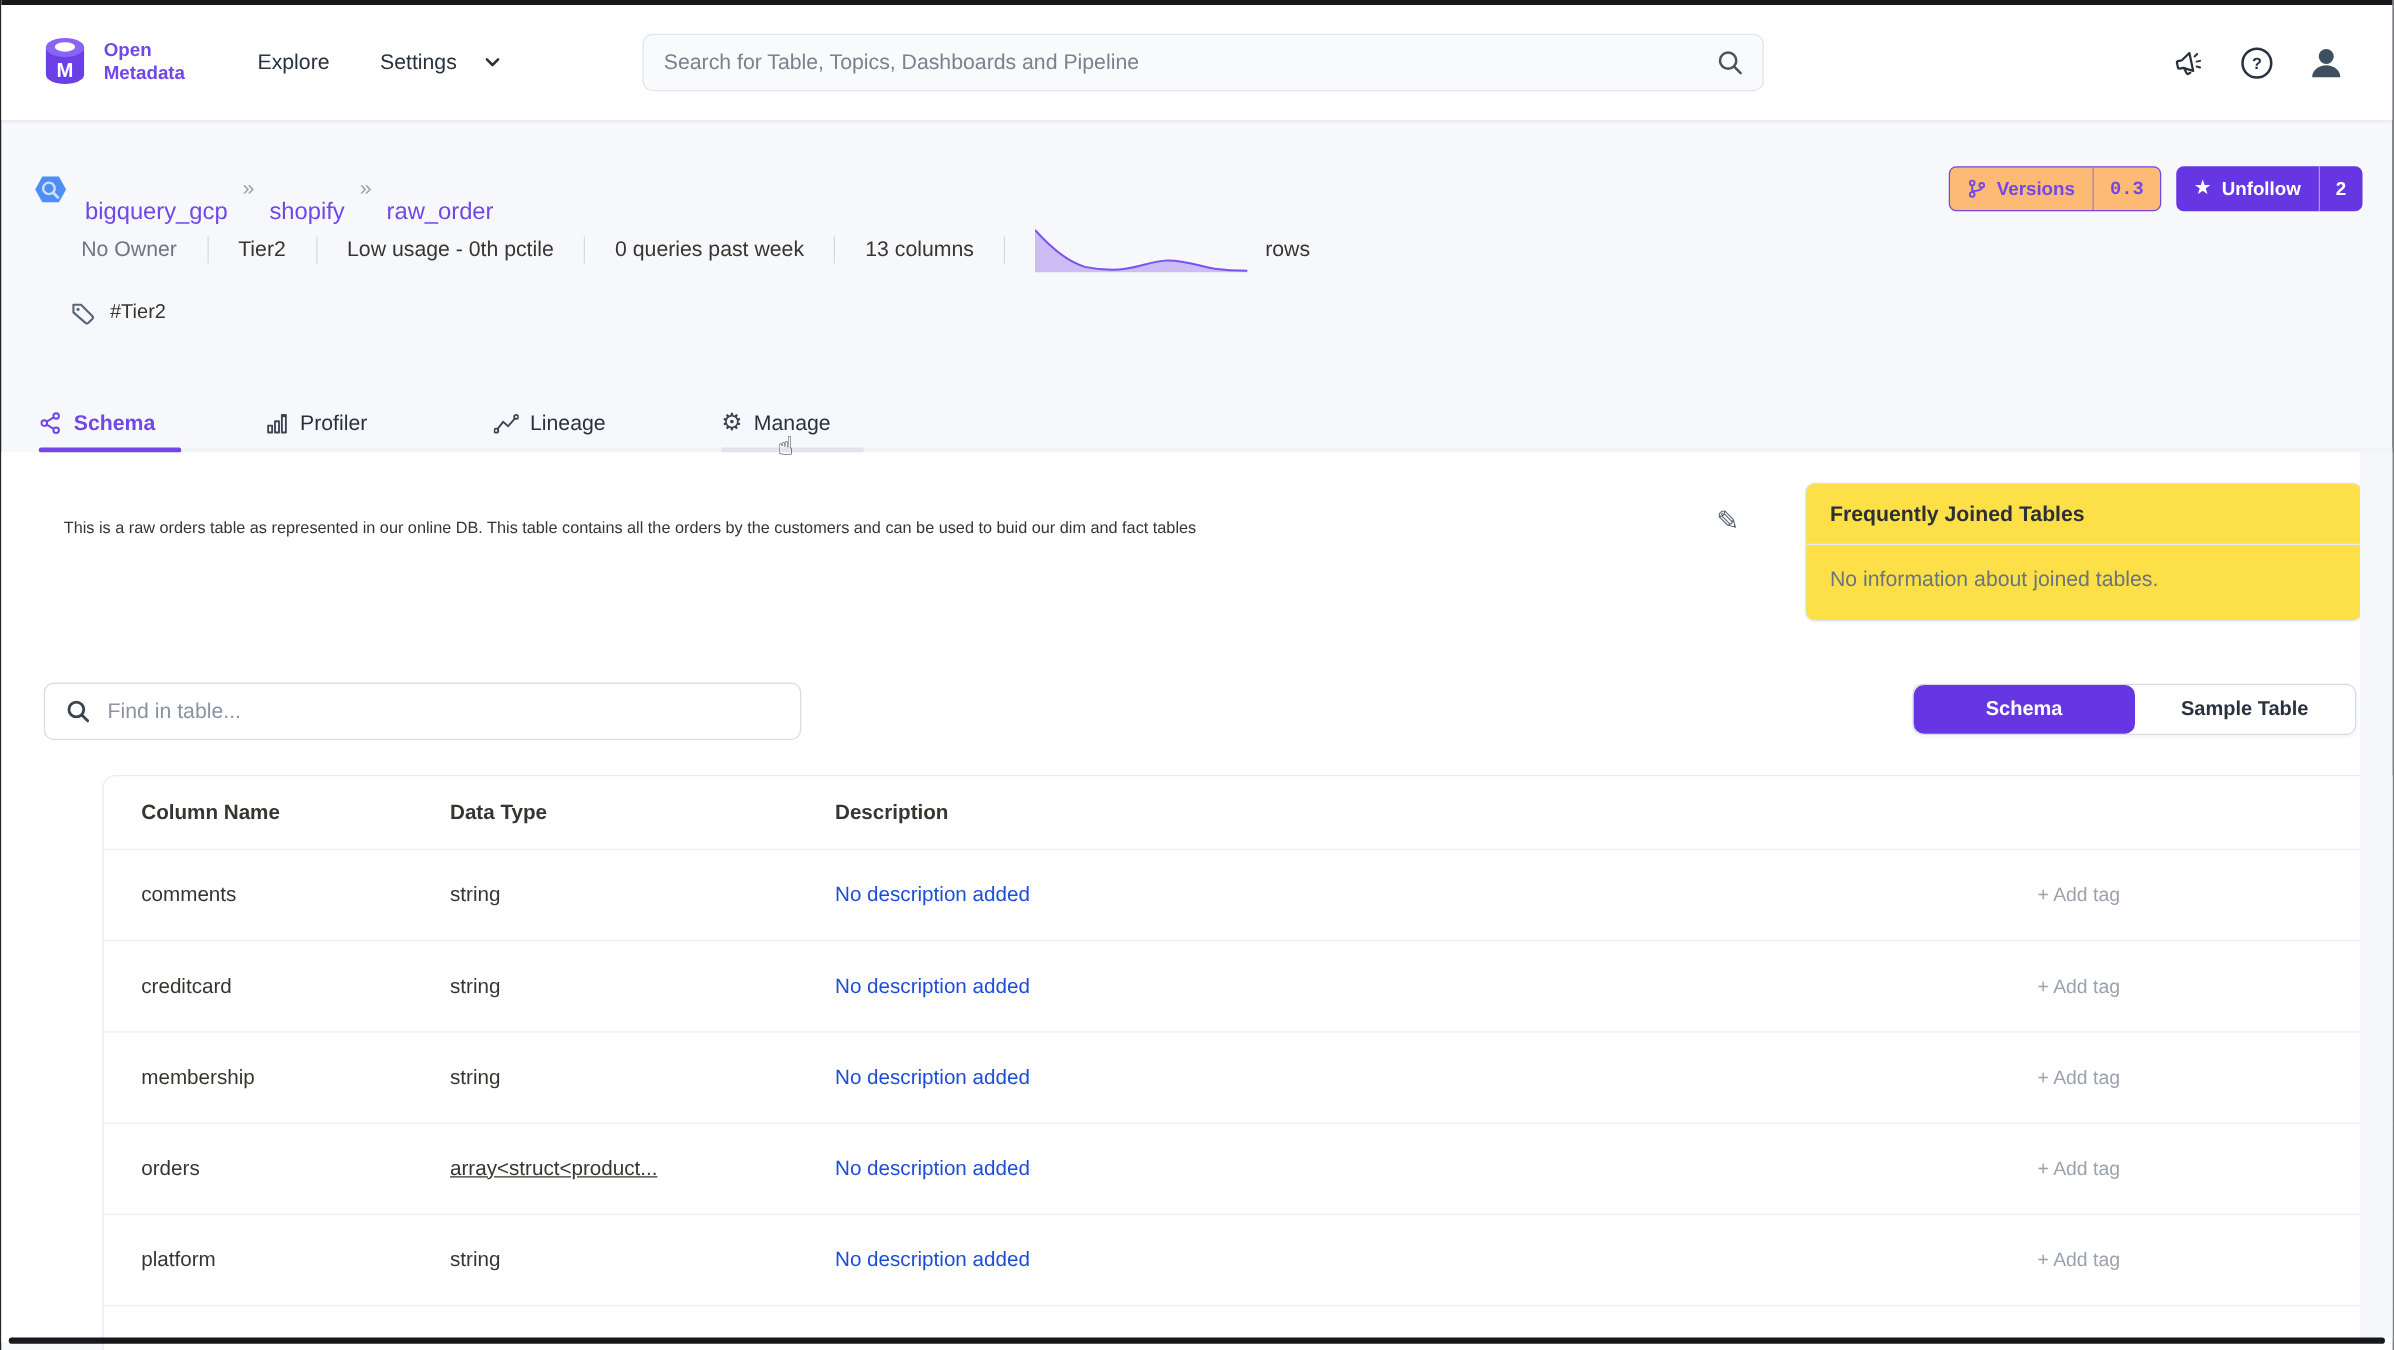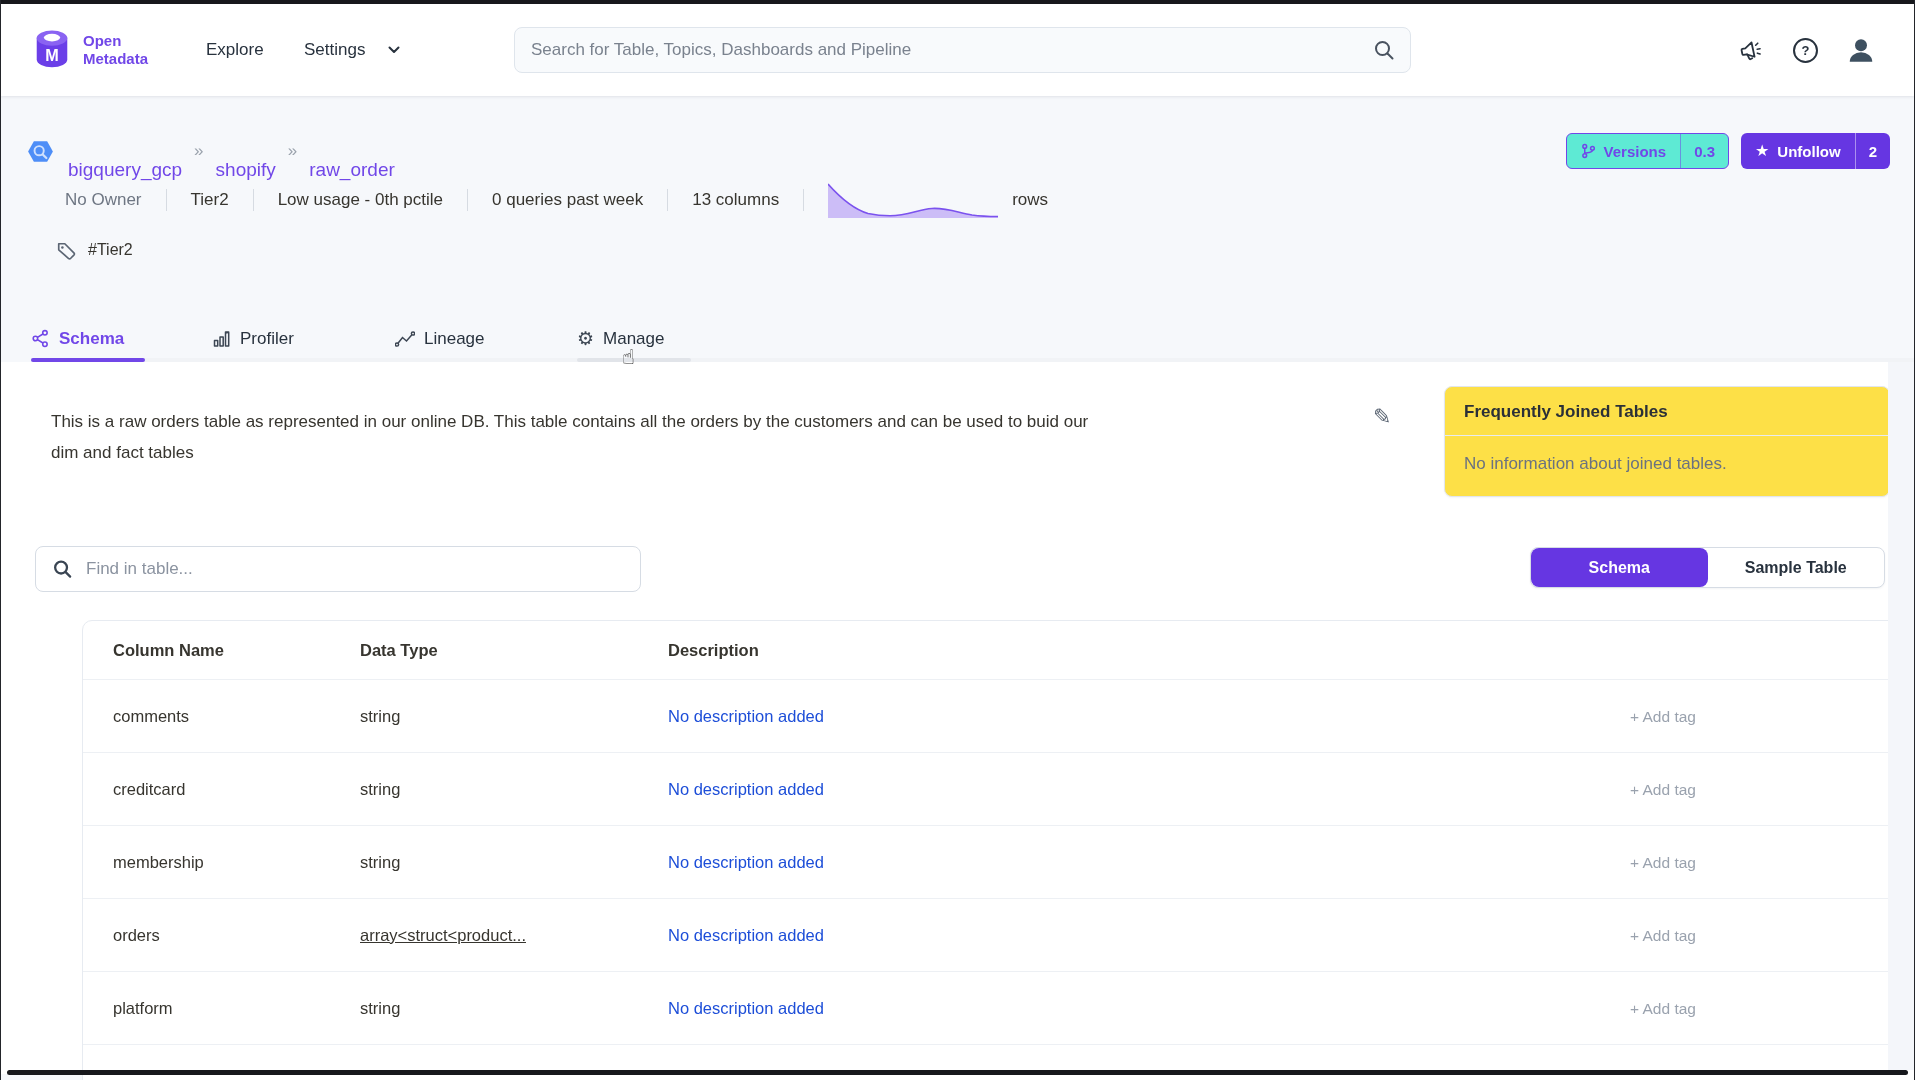--- a/index.html
+++ b/index.html
@@ -35,24 +35,24 @@
 
   
   .hero { position:absolute; top:96px; left:0; right:0; height:266px; }
   .crumb-row { position:absolute; top:35px; left:26px; right:24px; height:40px;
                display:flex; align-items:center; }
   .crumb-link { color:#7147E8; font-size:19px; font-weight:500; cursor:pointer;margin-top:37px; }
   .crumb-sep { color:#9aa2ac; font-size:17px; margin:0 12px; }
   .bq-icon { margin-right:14px; display:flex; }
   .crumb-actions { margin-left:auto; display:flex; gap:12px; }
   .btn-versions { display:flex; align-items:center; height:36px; border:1px solid #7147E8;
-                  border-radius:6px; background:#5eead4; color:#7147E8; font-size:15px;
+                  border-radius:6px; background:#fdba74; color:#7147E8; font-size:15px;
                   font-weight:600; cursor:pointer; overflow:hidden; }
   .btn-versions .seg { display:flex; align-items:center; gap:8px; padding:0 14px; height:100%; }
-  .btn-versions .seg.count { border-left:1px solid rgba(113,71,232,.55); padding:0 13px; }
+  .btn-versions .seg.count { border-left:1px solid rgba(113,71,232,.55); padding:0 13px;font-family:Liberation Mono, monospace; }
   .btn-follow { display:flex; align-items:center; height:36px; border-radius:6px;
                 background:#6636E2; color:#fff; font-size:15px; font-weight:600;
                 cursor:pointer; overflow:hidden; }
   .btn-follow .seg { display:flex; align-items:center; gap:8px; padding:0 14px; height:100%; }
   .btn-follow .seg.count { border-left:1px solid rgba(255,255,255,.45); padding:0 13px; }
   .star { font-size:16px; line-height:1; }
 
   .meta-row { position:absolute; top:85px; left:64px; height:37px;
               display:flex; align-items:center; font-size:17px; color:#37352f; }
   .meta-sep { width:1px; height:22px; background:#d6dbe2; margin:0 24px; }
@@ -74,21 +74,21 @@
   .gear-glyph { font-size:19px; color:#3c4653; line-height:1; }
   .cursor-glyph { position:absolute; left:621px; top:44px; font-size:21px; color:#1f1f1f;
                   z-index:30; text-shadow:0 0 2px #fff; }
 
   
   .content { position:absolute; top:362px; left:0; right:0; height:712px; background:#fff; }
   .right-gutter { position:absolute; top:362px; right:0; width:26px; height:708px;
                   background:#f4f6fa; z-index:5; }
 
   .description { position:absolute; left:50px; top:44px; width:1052px;
-                 font-size:17px; line-height:31px; color:#37352f; }
+                 font-size:13px; line-height:31px; color:#37352f; }
   .edit-pencil { position:absolute; left:1372px; top:44px; font-size:22px; color:#5b6573;
                  cursor:pointer; line-height:1; }
 
   .fjt-card { position:absolute; left:1443px; top:24px; width:446px; background:#fde047;
               border:1px solid #e2e6ec; border-radius:8px; box-shadow:0 1px 2px rgba(27,31,59,.04); }
   .fjt-head { padding:15px 19px 13px; font-size:17px; font-weight:600; color:#2b3037;
               border-bottom:1px solid #e8ebf0; }
   .fjt-body { padding:18px 19px 22px; font-size:17px; color:#6b7280; }
 
   .find-wrap { position:absolute; left:34px; top:184px; width:606px; height:46px; }

